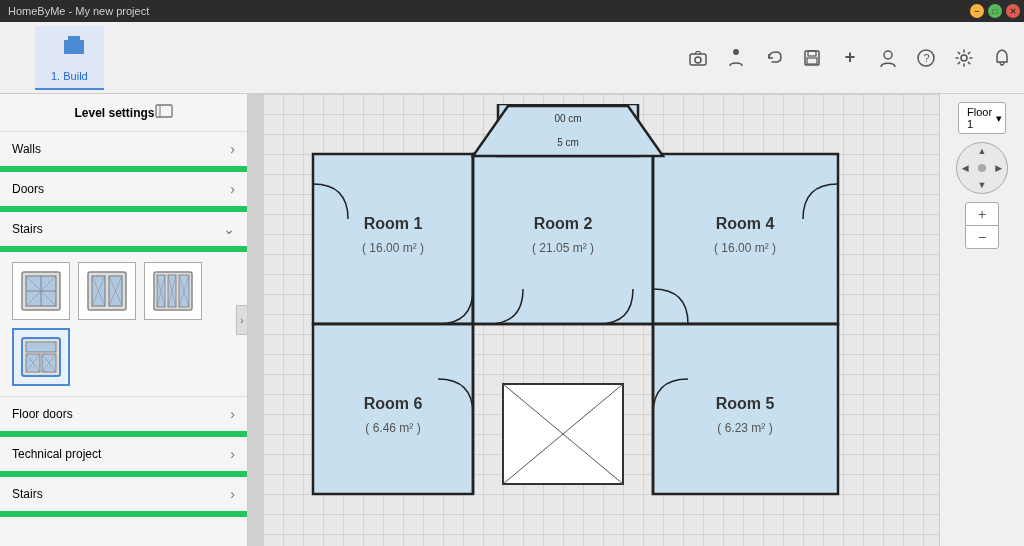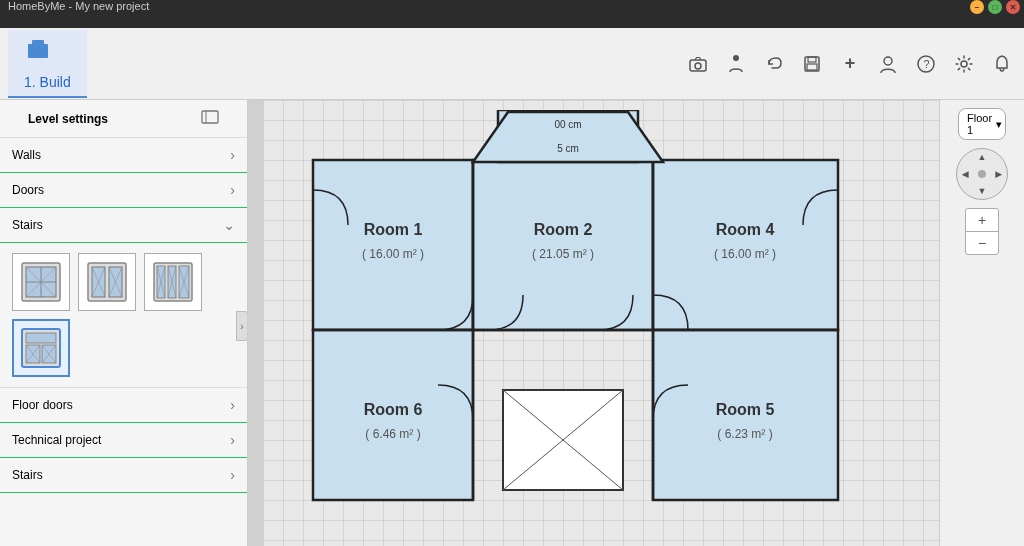--- a/index.html
+++ b/index.html
@@ -2,23 +2,23 @@
 <html><head>
   <meta charset="utf-8">
   <style>
     * { box-sizing: border-box; margin: 0; padding: 0; }
     body { font-family: Arial, sans-serif; font-size: 13px; background: #d0d0d0; width: 1024px; height: 546px; overflow: hidden; }
 
     
     #title-bar {
       background: #2c2c2c;
       color: #ccc;
-      height: 28px;
+      height: 22px;
       display: flex;
-      align-items: flex-start;
+      align-items: center;
       padding: 0 8px;
       font-size: 11px;
       position: relative;
     }
     #title-bar .title { flex: 1; }
     #title-bar .win-controls { display: flex; gap: 4px; position: absolute; right: 4px; }
     #title-bar .win-btn {
       width: 14px; height: 14px; border-radius: 50%;
       display: flex; align-items: center; justify-content: center;
       font-size: 8px; cursor: pointer; color: #333; font-weight: bold;
@@ -32,23 +32,24 @@
       background: #f0f0f0;
       border-bottom: 1px solid #ccc;
       height: 72px;
       display: flex;
       align-items: center;
       padding: 0 8px;
       gap: 0;
     }
     .toolbar-left { display: flex; gap: 8px; align-items: center; }
     .tab-item {
-      display: flex; flex-direction: column; align-items: flex-start;
-      padding: 6px 16px; cursor: pointer; font-size: 14px; gap: 4px;
+      display: flex; flex-direction: column; align-items: flex-end;
+      padding: 6px 16px; cursor: pointer; font-size: 11px; gap: 4px;
       color: #555;
+      margin-left: 27px;
     }
     .tab-item.active { background: #e0e8f8; border-bottom: 2px solid #4a8ad4; color: #2266cc; }
     .tab-icon { font-size: 22px; }
     .toolbar-right {
       margin-left: auto;
       display: flex; align-items: center; gap: 10px;
     }
     .toolbar-icon-btn {
       width: 28px; height: 28px; display: flex; align-items: center; justify-content: center;
       cursor: pointer; font-size: 16px; color: #555; border: none; background: none;
@@ -60,33 +61,33 @@
     
     #sidebar {
       width: 248px;
       background: #f5f5f5;
       border-right: 1px solid #ccc;
       display: flex; flex-direction: column;
       overflow-y: auto;
       flex-shrink: 0;
     }
     .sidebar-section-header {
-      display: flex; align-items: center; justify-content: space-between;
-      padding: 10px 28px;
+      display: flex; align-items: center; justify-content: center;
+      padding: 10px 20px;
       border-bottom: 1px solid #ddd;
       font-weight: bold;
       font-size: 12px;
       cursor: pointer;
       background: #f5f5f5;
     }
     .chevron { font-size: 14px; color: #777; }
     .sidebar-item-row {
       display: flex; align-items: center; justify-content: space-between;
       padding: 9px 12px;
-      border-bottom: 1px solid #22c55e;
+      border-bottom: 6px solid #22c55e;
       cursor: pointer;
       font-size: 12px;
     }
     .windows-grid {
       display: flex; flex-wrap: wrap; gap: 8px; padding: 10px 12px;
       border-bottom: 1px solid #ddd;
     }
     .window-option {
       width: 58px; height: 58px;
       border: 1px solid #aaa;
@@ -116,21 +117,21 @@
       background: #f0f0f0;
       border-left: 1px solid #ccc;
       display: flex; flex-direction: column;
       align-items: center;
       padding: 8px 0;
       gap: 8px;
     }
     .floor-selector {
       background: #fff;
       border: 1px solid #aaa;
-      border-radius: 8px;
+      border-radius: 3px;
       padding: 3px 8px;
       font-size: 11px;
       cursor: pointer;
       display: flex; align-items: center; gap: 4px;
       width: 48px;
     }
     .nav-circle {
       width: 52px; height: 52px;
       border-radius: 50%;
       border: 1px solid #aaa;

